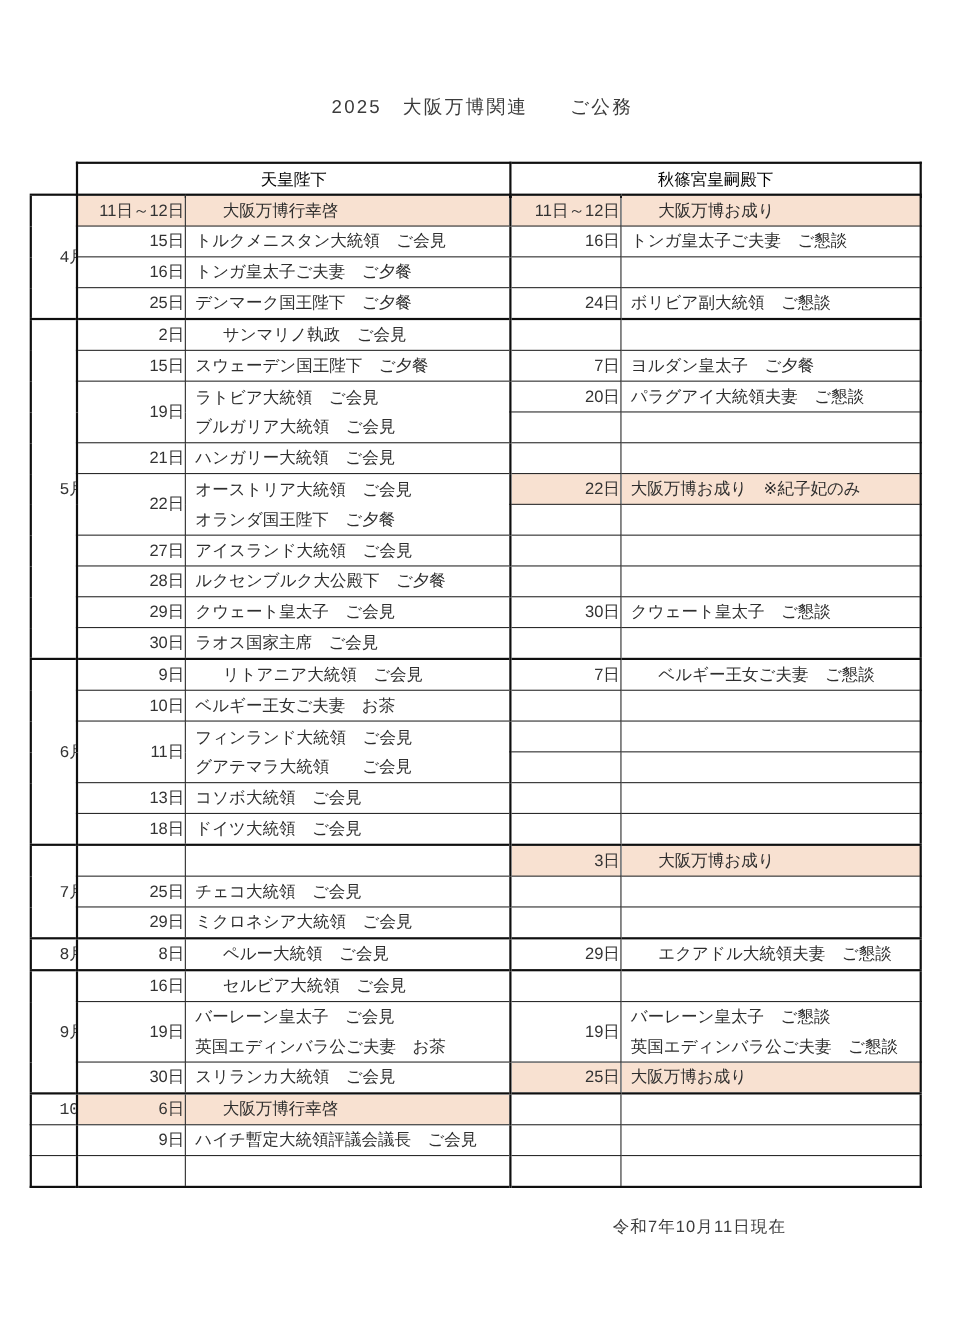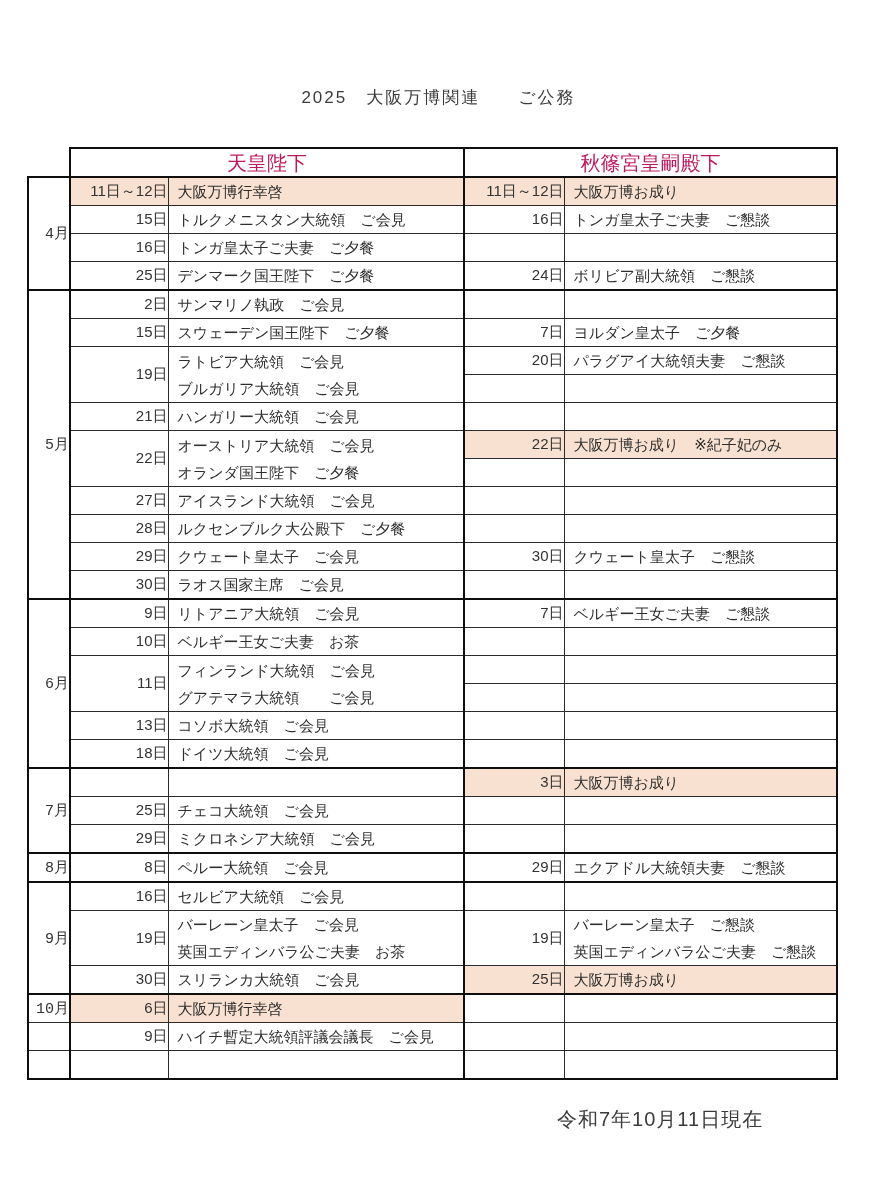--- a/index.html
+++ b/index.html
@@ -27,55 +27,55 @@
   table{border-collapse:collapse;table-layout:fixed;}
   
   #header-table{
     position:absolute;left:42px;top:0;
     width:767px;
   }
   #header-table td{
     border:2px solid #0f0f0f;
     height:27px;
     text-align:center;
-    font-size:20px;
-    color:#be185d;
+    font-size:15px;
+    color:#000000;
     background:#fff;
   }
   
   #body-table{
     position:absolute;left:0;top:29px;
     width:809px;
     border:2px solid #0f0f0f;
   }
   #body-table td{
     border:1px solid #2b2b2b;
     height:26px;
     font-size:15px;
     padding:0;
     overflow:hidden;
     white-space:nowrap;
     background:#fff;
     vertical-align:middle;
   }
-  #body-table tr.sec-top > td{border-top:2px solid #0f0f0f;}
+  #body-table tr.sec-top > td{border-top:2px solid #0f0f0f;padding-left:25px;}
   .c-month{
     text-align:right;
     border-right:2px solid #0f0f0f !important;
     color:#333;
     font-family:Liberation Mono, monospace;
   }
   .c-date{padding-left:6px !important;color:#333;text-align:right;}
   .c-event-l{border-right:2px solid #0f0f0f !important;}
   .c-event .line{height:27px;line-height:27px;padding-left:9px;}
   .hl{background:#f8e1d1 !important;}
   .footer-note{
     position:absolute;
     left:557px;top:1106px;
-    font-size:20px;
+    font-size:15px;
     letter-spacing:1px;
     color:#3b3b3b;
   }
 </style>
 </head>
 <body>
 
 <div class="page-title">2025　大阪万博関連　　ご公務</div>
 
 <div id="table-wrap">

